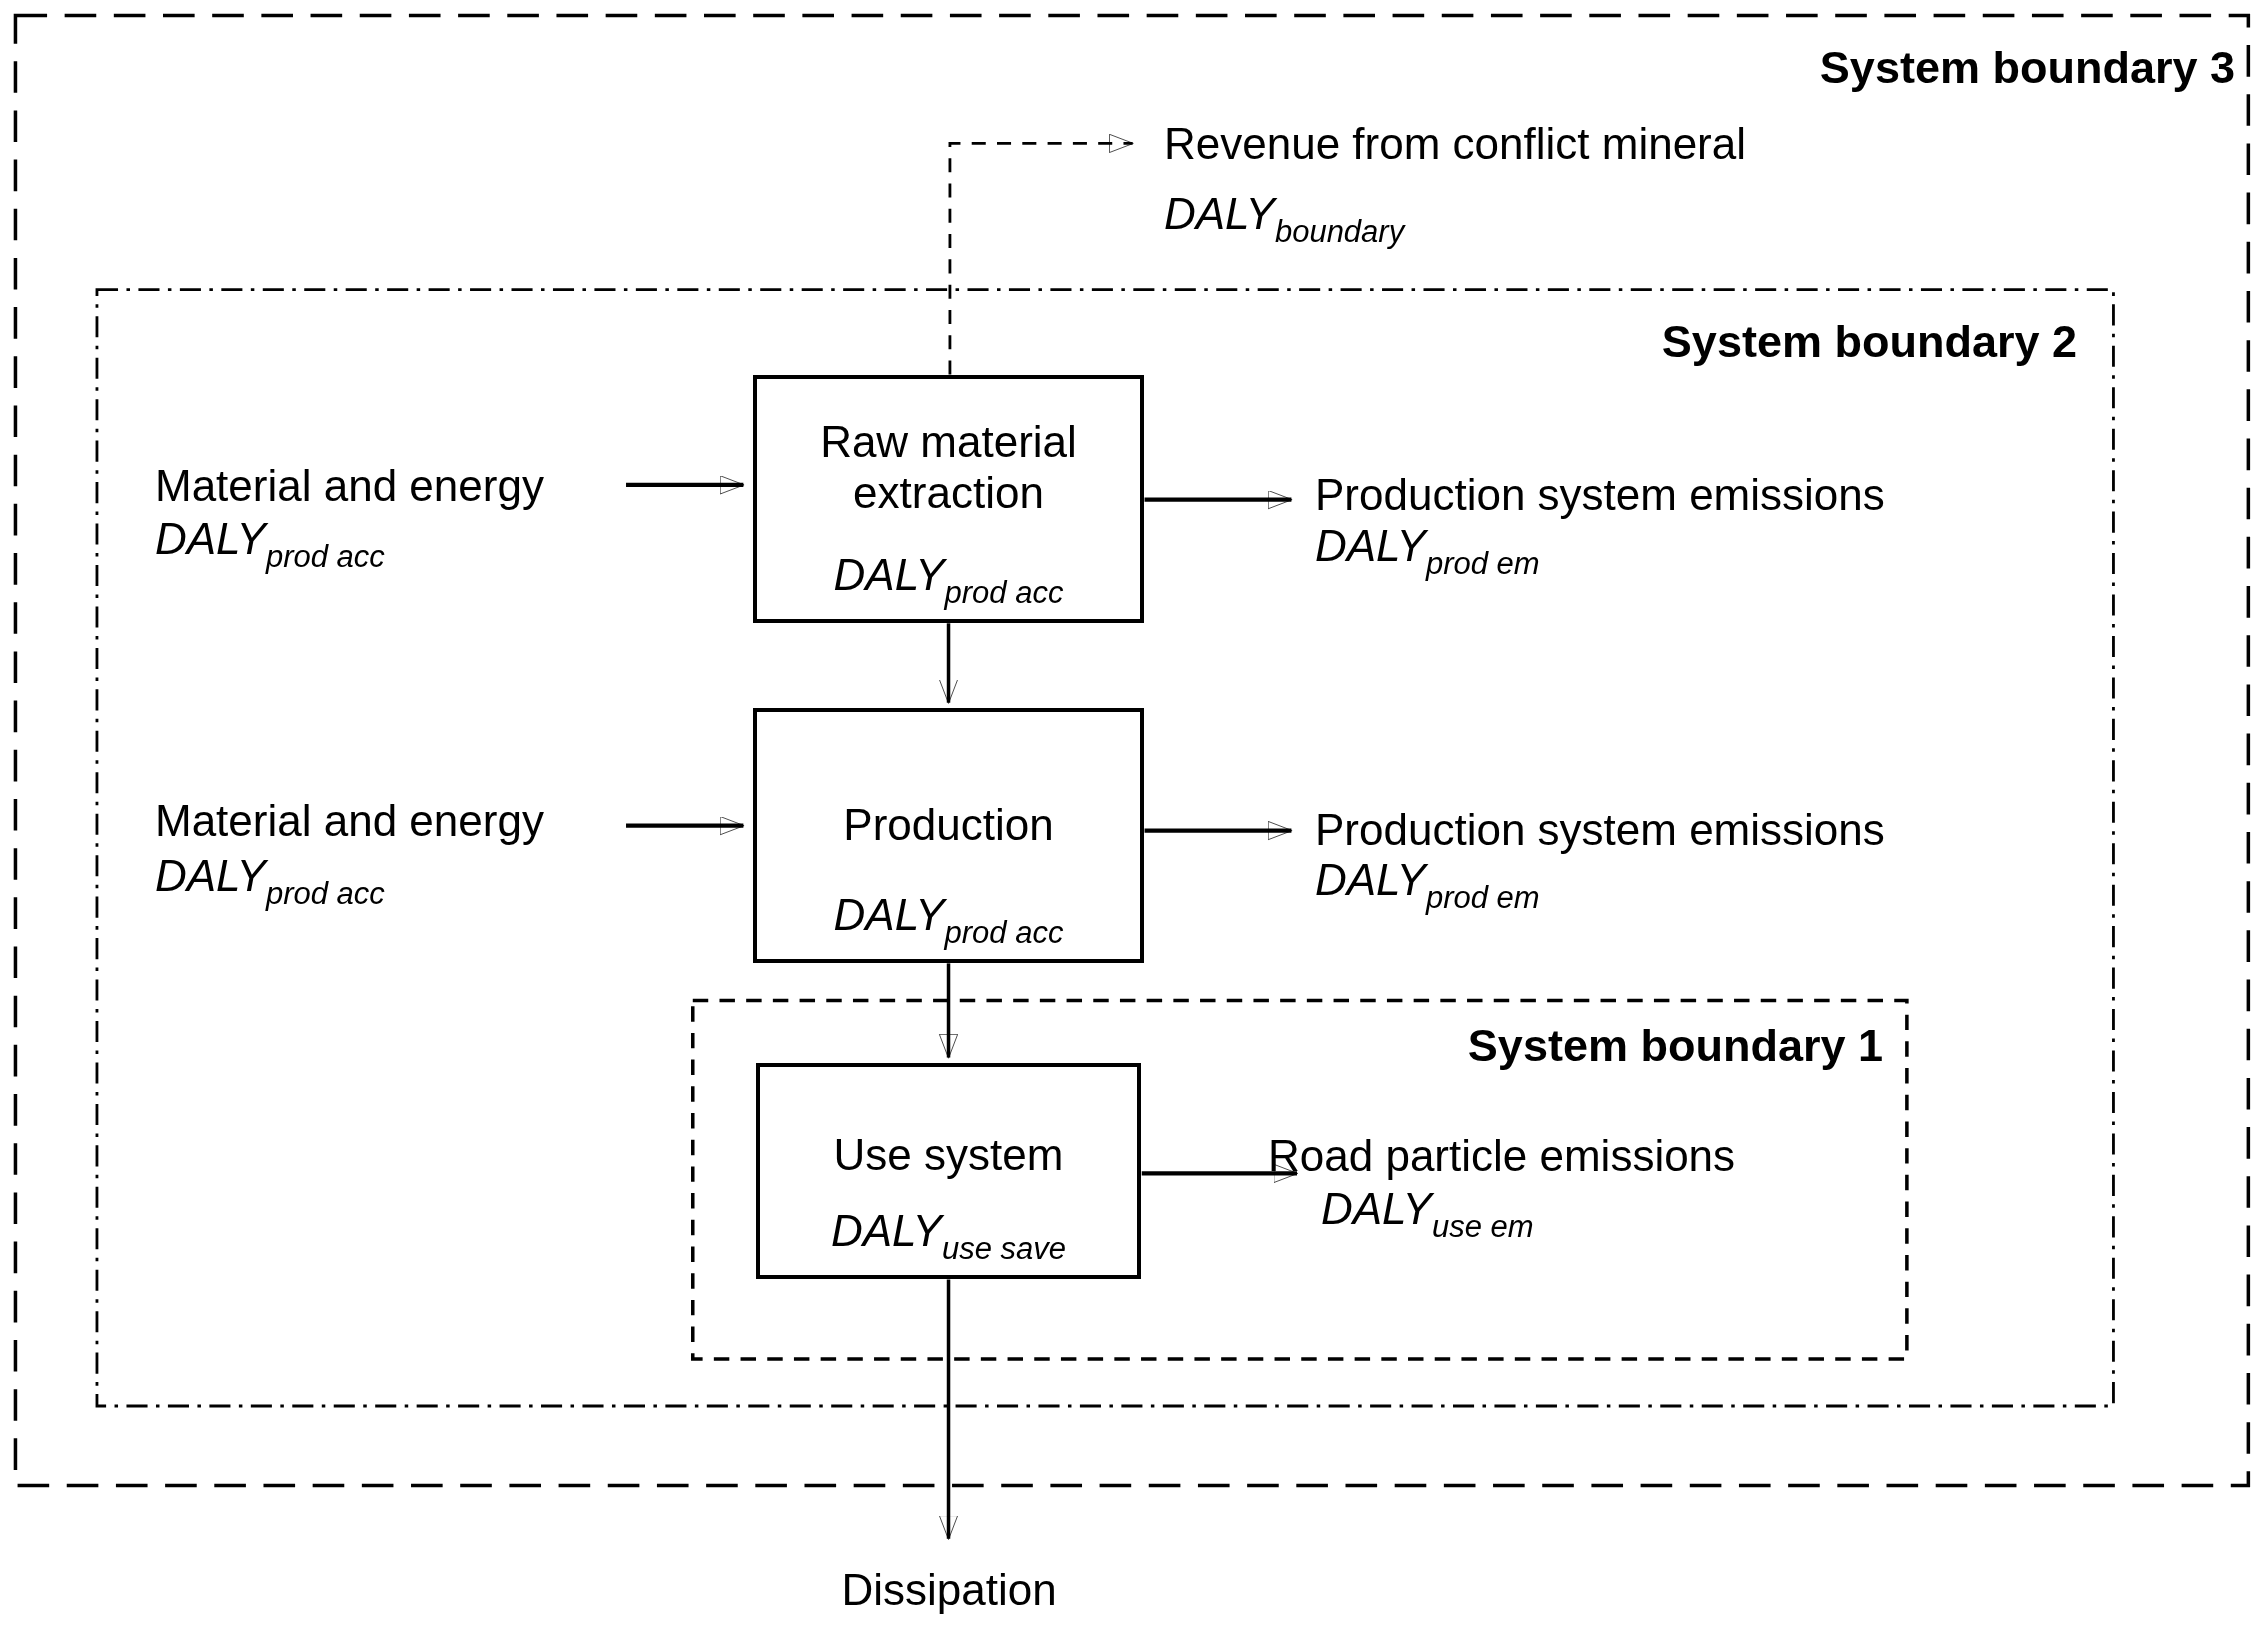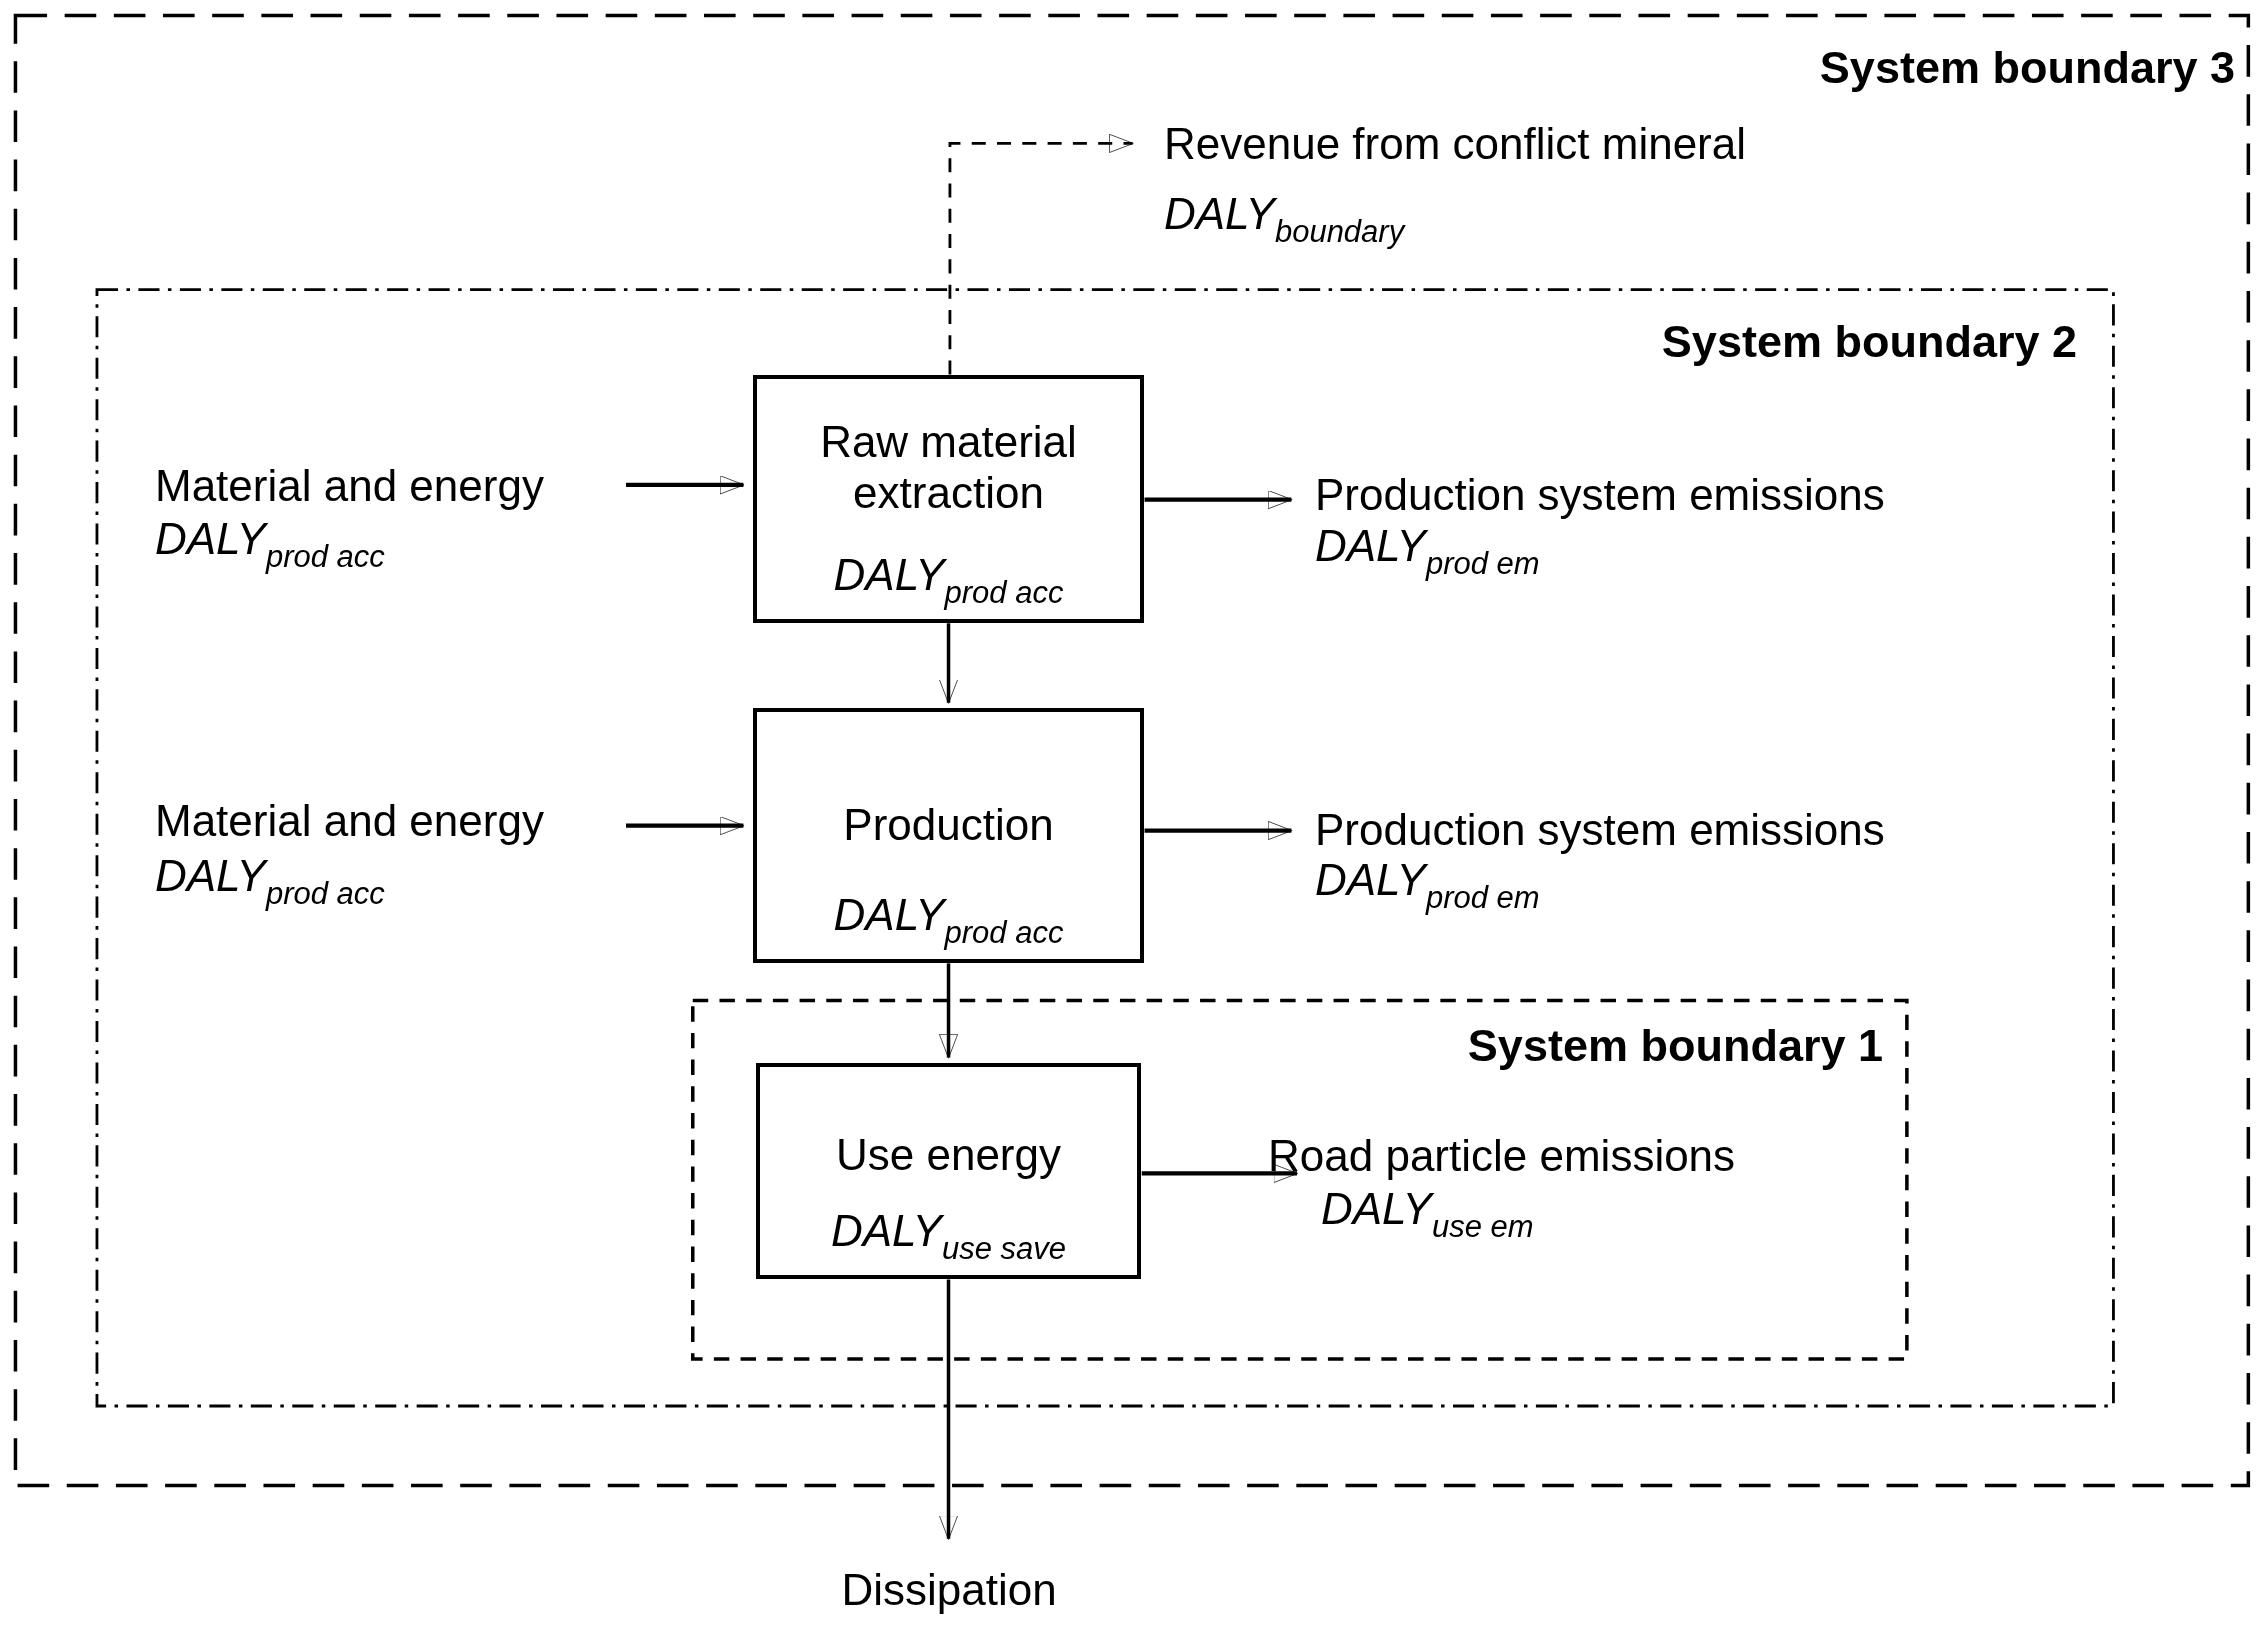--- a/index.html
+++ b/index.html
@@ -146,21 +146,21 @@
   </div>
 
   <div class="node-box" style="left:753px; top:708px; width:383px; height:247px; gap:39px;">
     <span class="node-title">Production</span>
     <span class="t daly-formula" style="position:static;">
       <span class="daly-main">DALY</span><span class="daly-sub">prod acc</span>
     </span>
   </div>
 
   <div class="node-box" style="left:756px; top:1063px; width:377px; height:208px; gap:25px;">
-    <span class="node-title">Use energy</span>
+    <span class="node-title">Use system</span>
     <span class="t daly-formula" style="position:static;">
       <span class="daly-main">DALY</span><span class="daly-sub">use save</span>
     </span>
   </div>
 
   <div class="t dissipation-label" style="left:949px; top:1564px;">Dissipation</div>
 
 </div>
 
 

